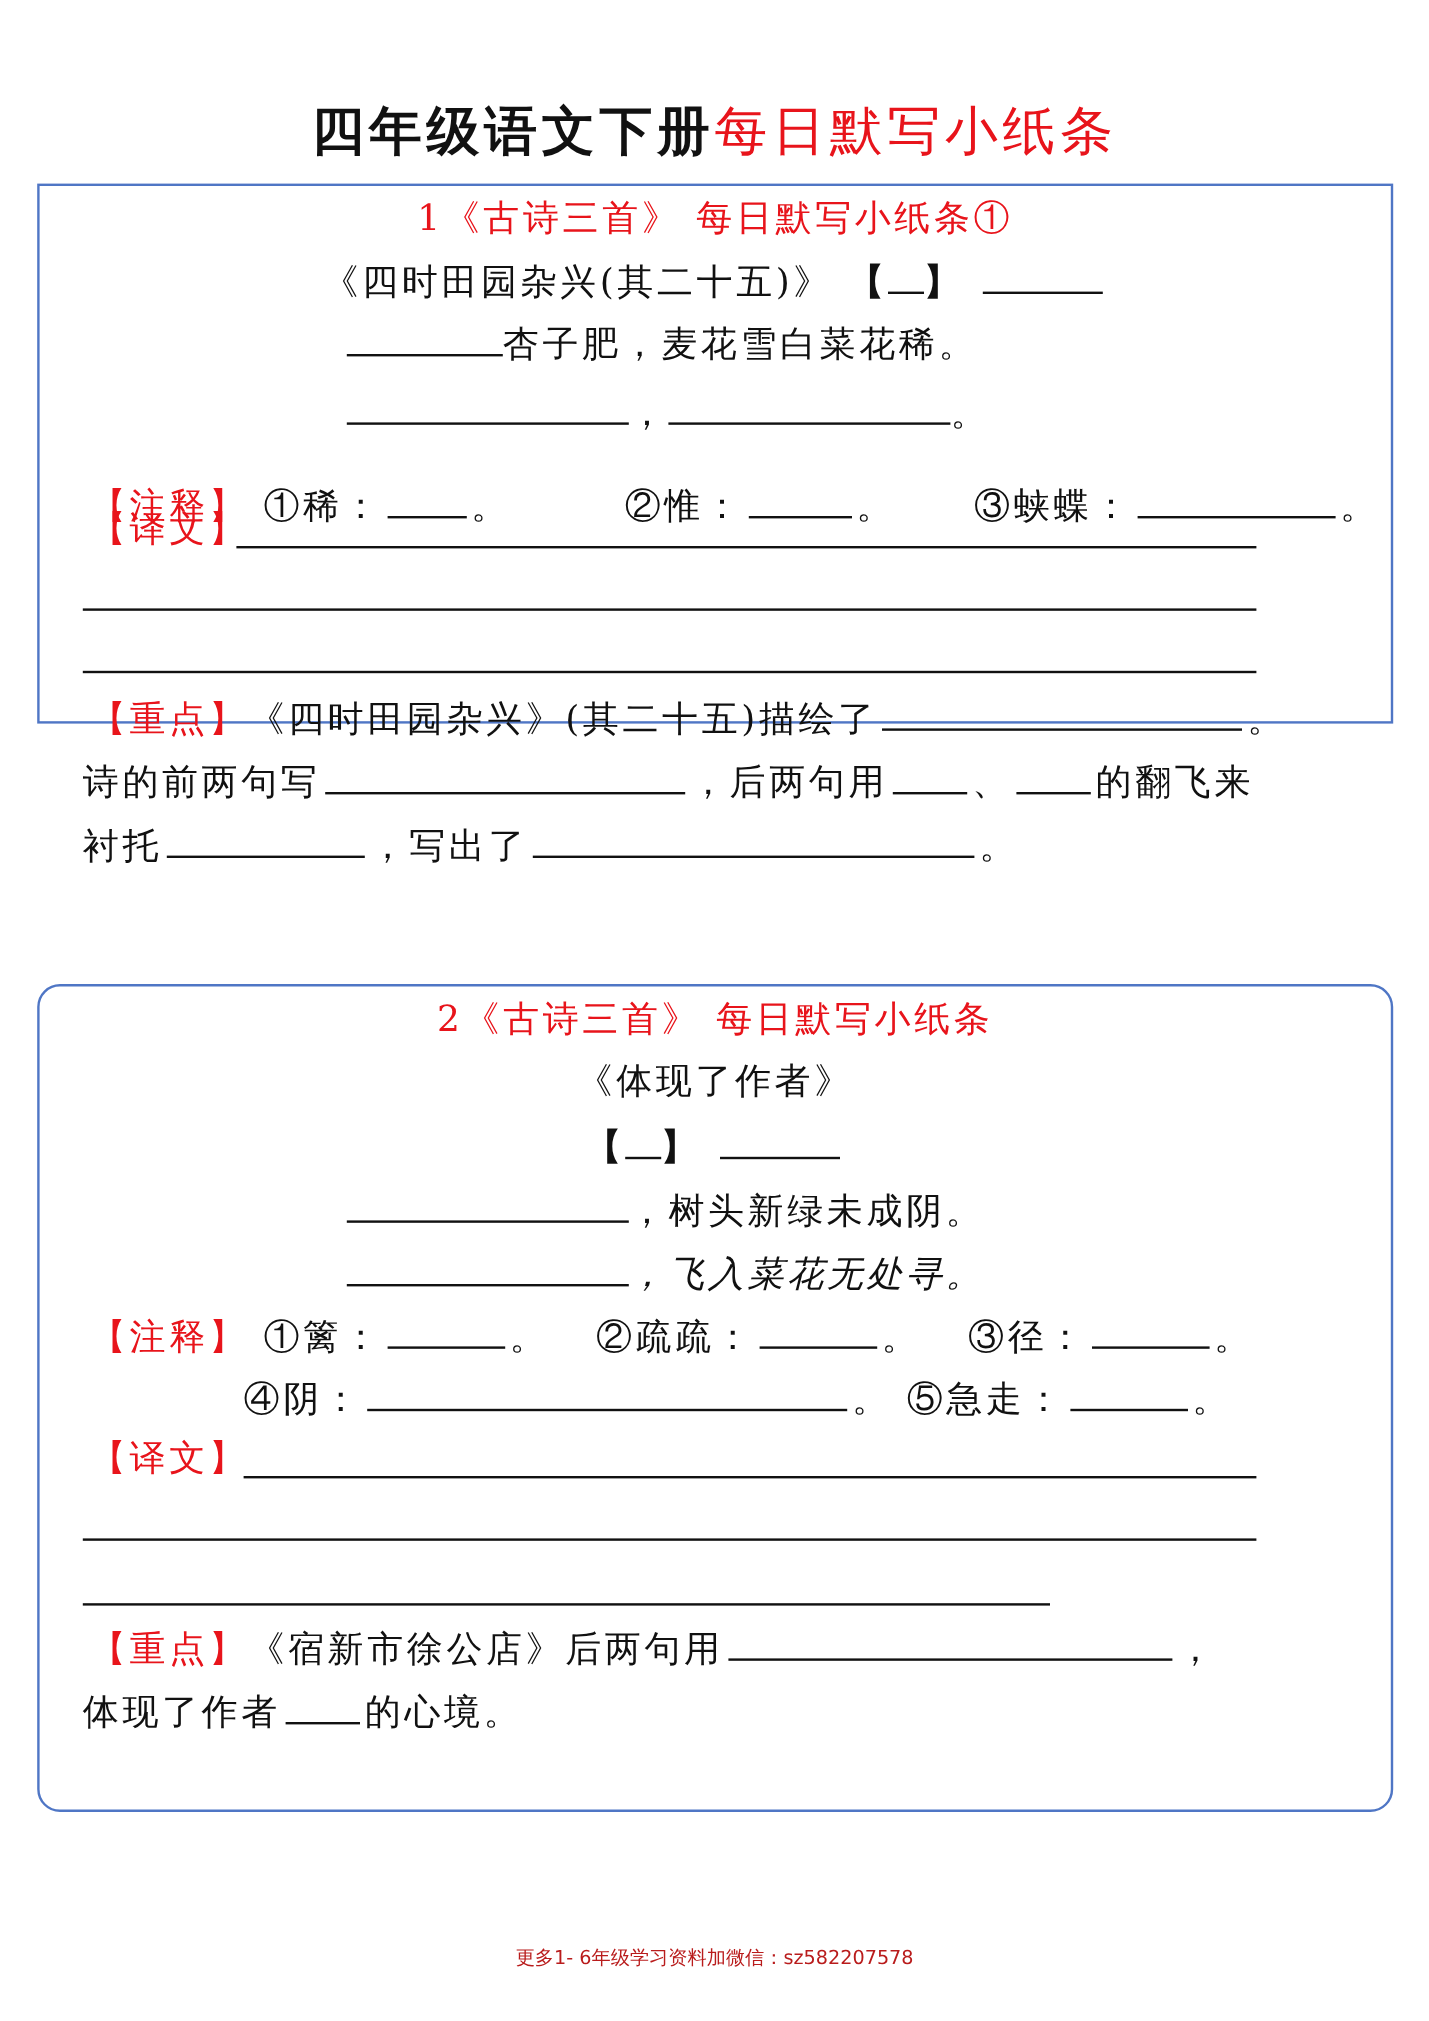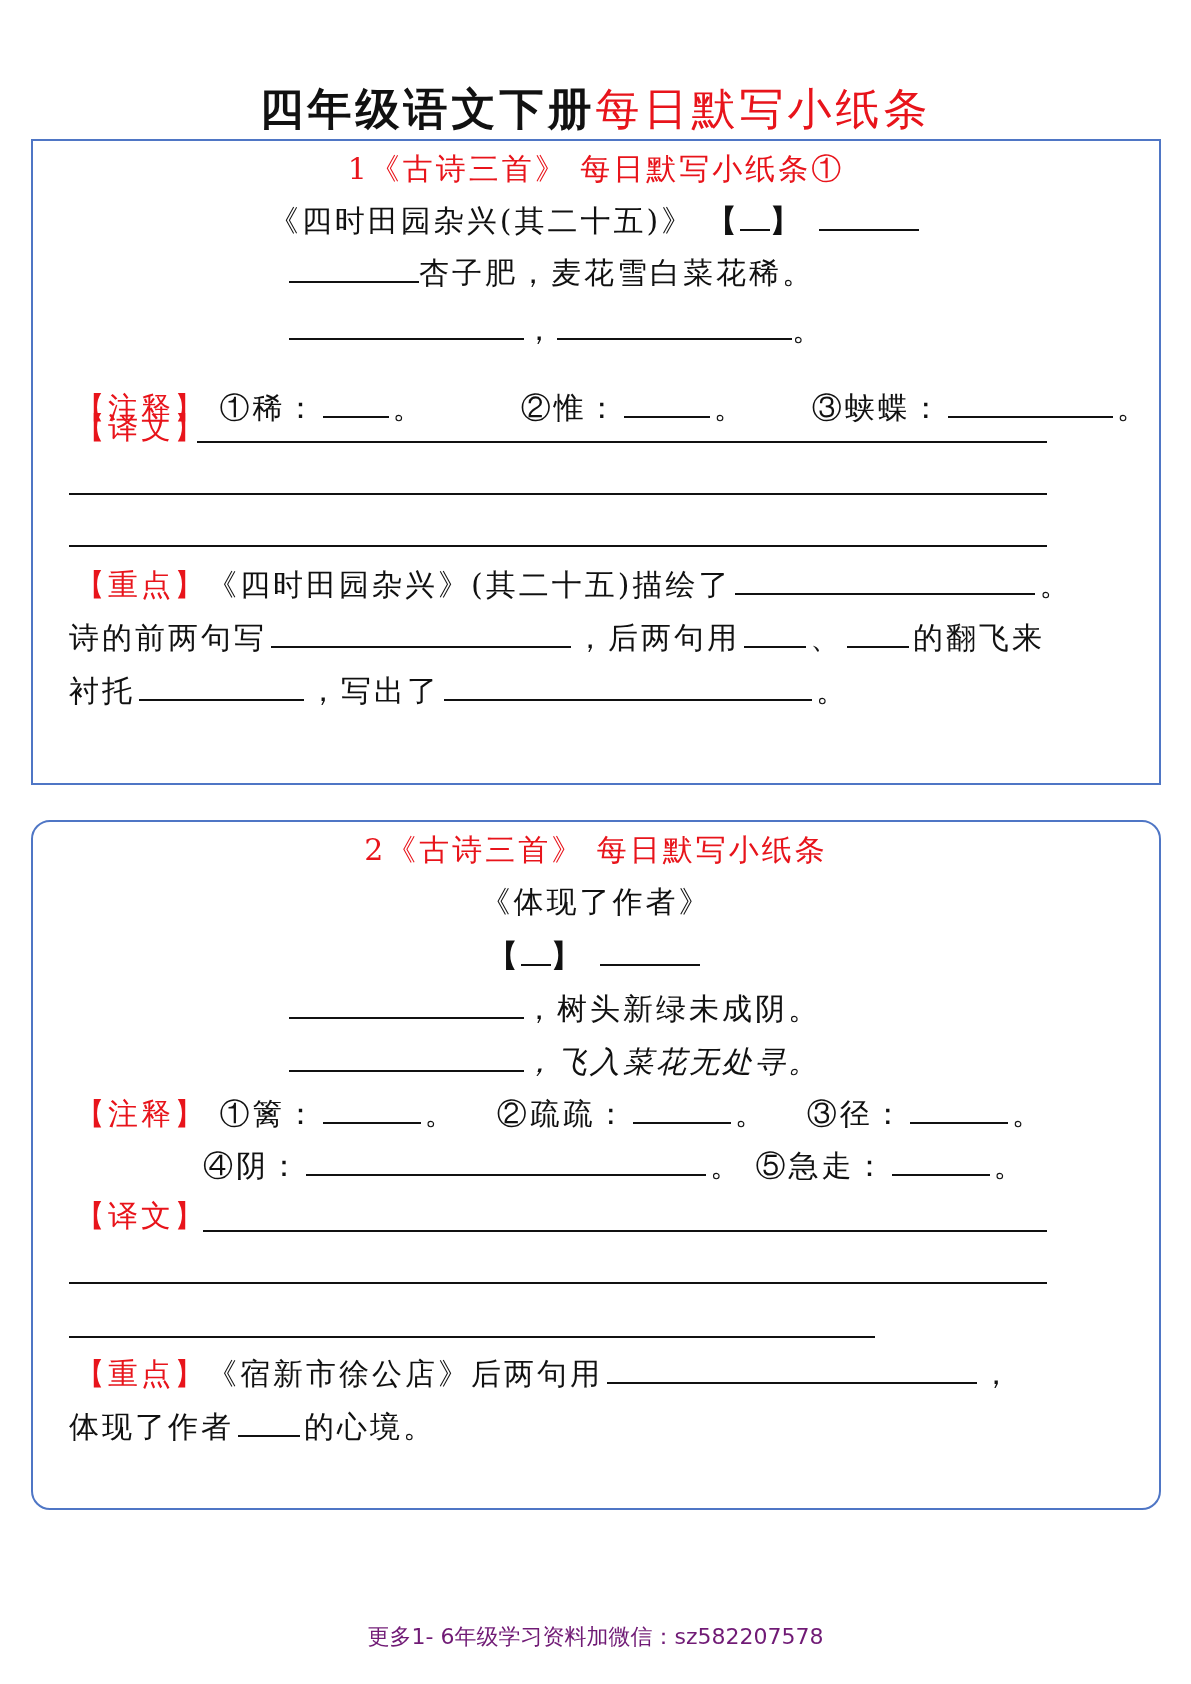--- a/index.html
+++ b/index.html
@@ -10,38 +10,38 @@
   }
   .page-title {
     position: absolute; left: 0; top: 80px; width: 1191px;
     text-align: center; font-size: 44px; font-weight: bold; letter-spacing: 4px;
   }
   .page-title .red { color: #e8141b; font-weight: normal; }
   .card {
     position: absolute; left: 31px; width: 1130px;
     border: 2px solid #4f76c5; box-sizing: border-box;
   }
-  .card1 { top: 139px; height: 646px; }
+  .card1 { top: 153px; height: 450px; }
   .card2 { top: 820px; height: 690px; border-radius: 19px; }
   .line {
     position: absolute; font-size: 30px; line-height: 40px; white-space: nowrap;
     letter-spacing: 3px;
   }
   .center { left: 0; width: 100%; text-align: center; }
   .red-title { color: #e8141b; }
   .red { color: #e8141b; }
   .blank {
     display: inline-block; border-bottom: 2px solid #111; height: 30px;
     vertical-align: baseline; margin: 0 4px;
   }
   .hline { position: absolute; border-bottom: 2px solid #111; height: 0; }
   .bracket { font-weight: bold; }
   .footer {
     position: absolute; left: 0; top: 1622px; width: 1191px; text-align: center;
-    font-family: "DejaVu Sans", "Liberation Sans", sans-serif; font-size: 22px; color: #701a75;
+    font-family: "DejaVu Sans", "Liberation Sans", sans-serif; font-size: 16px; color: #b91c1c;
   }
 </style>
 </head>
 <body>
 
 <div class="page-title">
   <span>四年级语文下册</span><span class="red">每日默写小纸条</span>
 </div>
 
 <div class="card card1">

